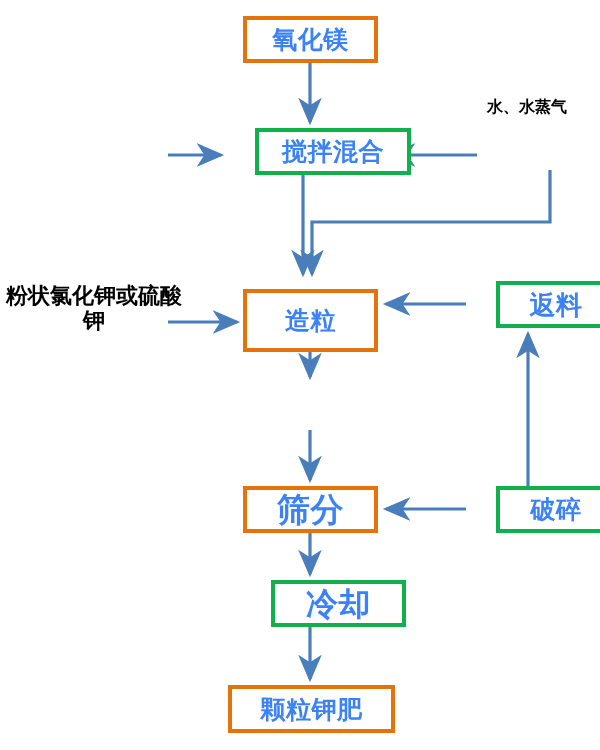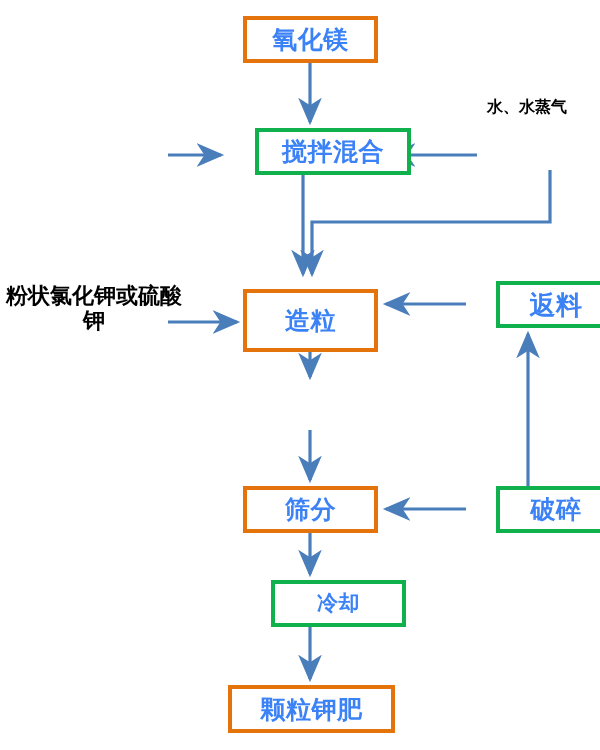--- a/index.html
+++ b/index.html
@@ -125,25 +125,25 @@
   <div class="node green" style="left:227px;top:128px;width:156px;height:47px;">
     <span class="node-label" style="font-size:25px;">搅拌混合</span>
   </div>
 
   <div class="node orange" style="left:243px;top:289px;width:135px;height:63px;">
     <span class="node-label" style="font-size:25px;">造粒</span>
   </div>
 
 
   <div class="node orange" style="left:243px;top:486px;width:135px;height:47px;">
-    <span class="node-label" style="font-size:25px;">筛分</span>
+    <span class="node-label" style="font-size:33px;">筛分</span>
   </div>
 
   <div class="node green" style="left:243px;top:580px;width:135px;height:47px;">
-    <span class="node-label" style="font-size:21px;">冷却</span>
+    <span class="node-label" style="font-size:32px;">冷却</span>
   </div>
 
   <div class="node orange" style="left:228px;top:685px;width:167px;height:48px;">
     <span class="node-label" style="font-size:25px;">颗粒钾肥</span>
   </div>
 
   <div class="node green" style="left:468px;top:281px;width:120px;height:47px;">
     <span class="node-label" style="font-size:26px;">返料</span>
   </div>
 

